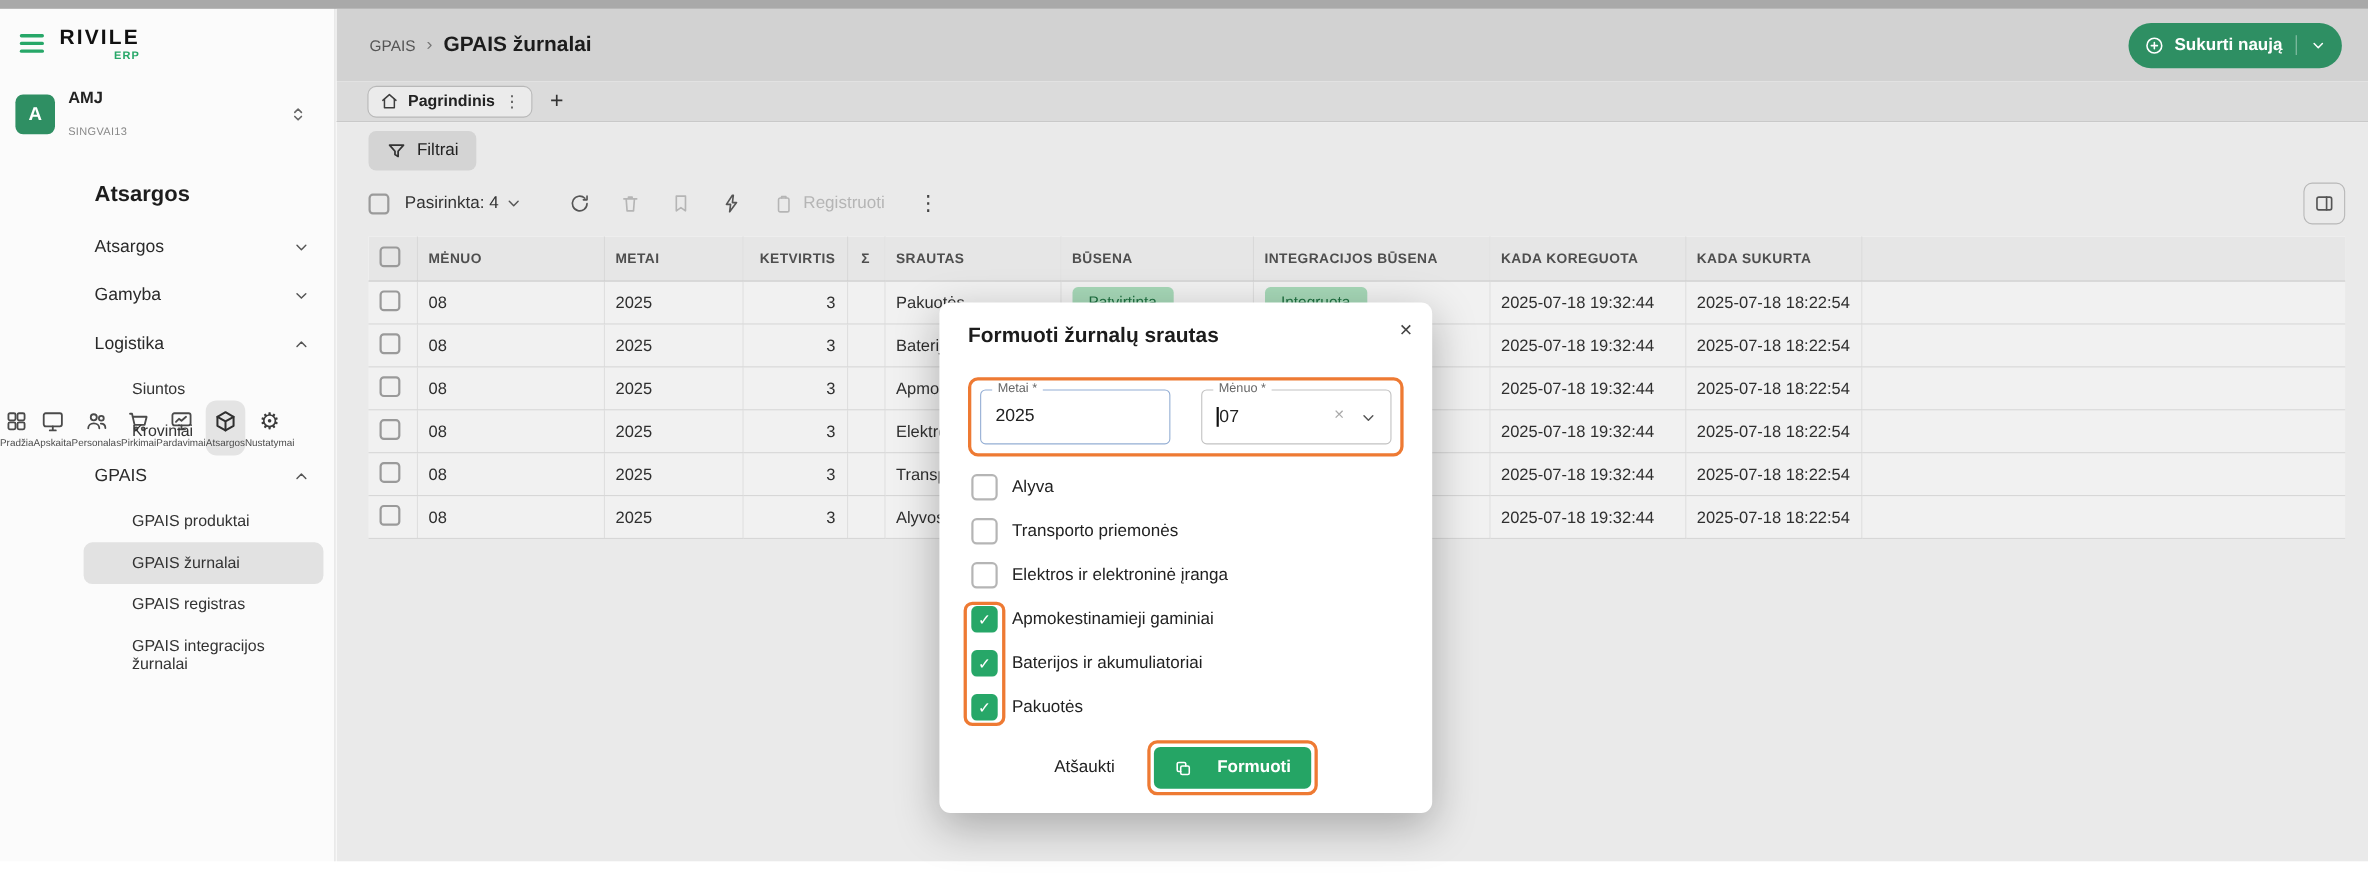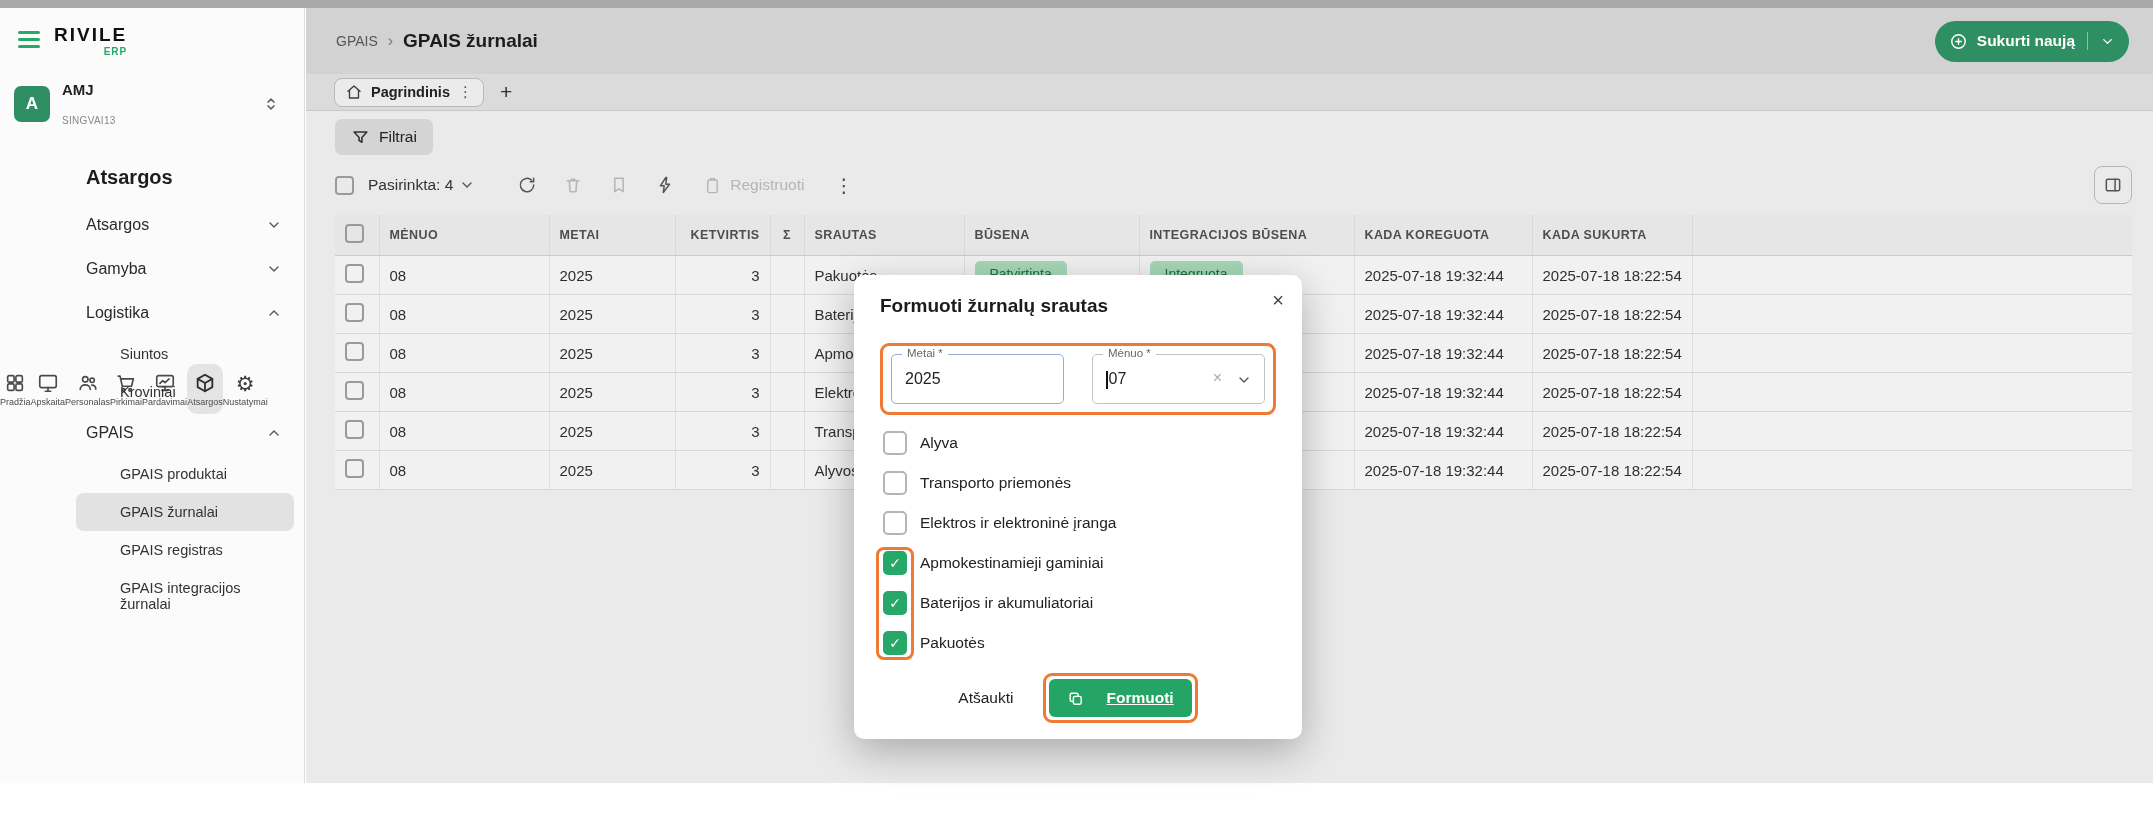--- a/index.html
+++ b/index.html
@@ -84,21 +84,21 @@
   .opts { position:relative; margin-top:8px; }
   .opt-row { display:flex; align-items:center; height:40px; gap:13px; padding-left:3px; }
   .mcb { width:24px; height:24px; border:2px solid #b5b5b5; border-radius:5px; display:flex; align-items:center; justify-content:center; background:#fff; cursor:pointer; flex:none; }
   .mcb.on { background:#27A768; border-color:#27A768; }
   .mcb .chk { color:#fff; font-size:14px; line-height:1; }
   .opt-label { font-size:15.5px; color:#222; }
   .ann-checks { position:absolute; left:-4px; top:124px; width:38px; height:113px; border:3px solid #EE7A33; border-radius:8px; pointer-events:none; }
   .modal-footer { display:flex; align-items:center; justify-content:center; gap:30px; margin-top:10px; }
   .cancel-btn { font-size:15.5px; color:#222; background:none; border:none; cursor:pointer; }
   .submit-wrap { border:3px solid #EE7A33; border-radius:9px; padding:3px; }
-  .submit-btn { display:flex; align-items:center; gap:22px; background:#25A565; color:#fff; font-size:15.5px; font-weight:bold; border:none; border-radius:6px; height:38px; padding:0 18px; cursor:pointer;text-decoration:underline; }
+  .submit-btn { display:flex; align-items:center; gap:22px; background:#25A565; color:#fff; font-size:15.5px; font-weight:bold; border:none; border-radius:6px; height:38px; padding:0 18px; cursor:pointer; }
 </style>
 </head>
 <body>
 
 <div id="app">
   <div class="top-strip"></div>
 
   <aside class="sidebar">
     <div class="sidebar-head">
       <span class="hamburger">

